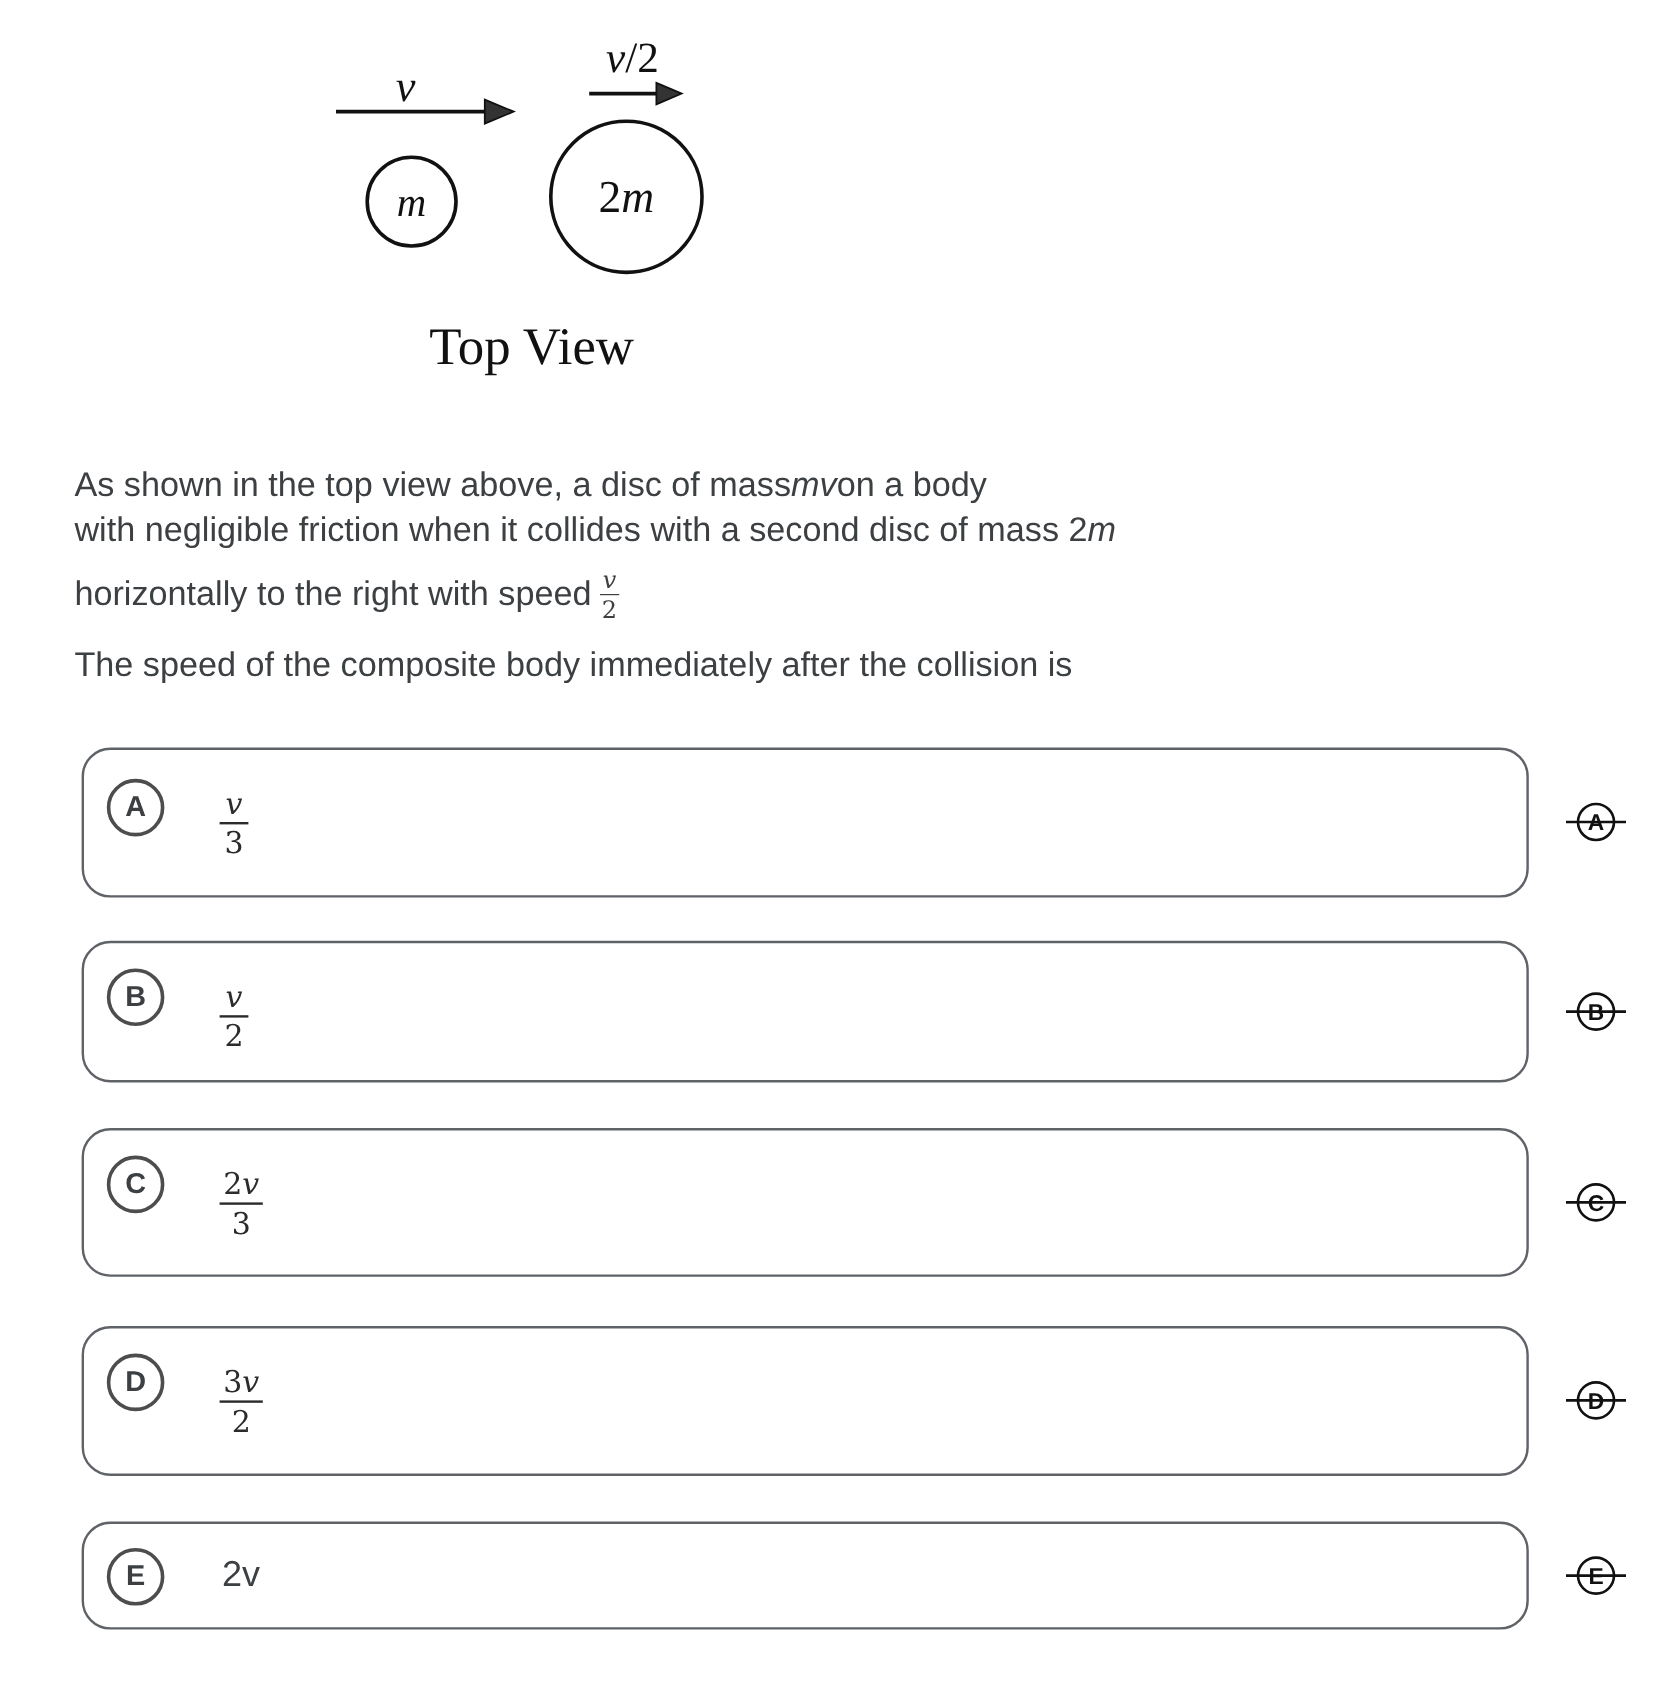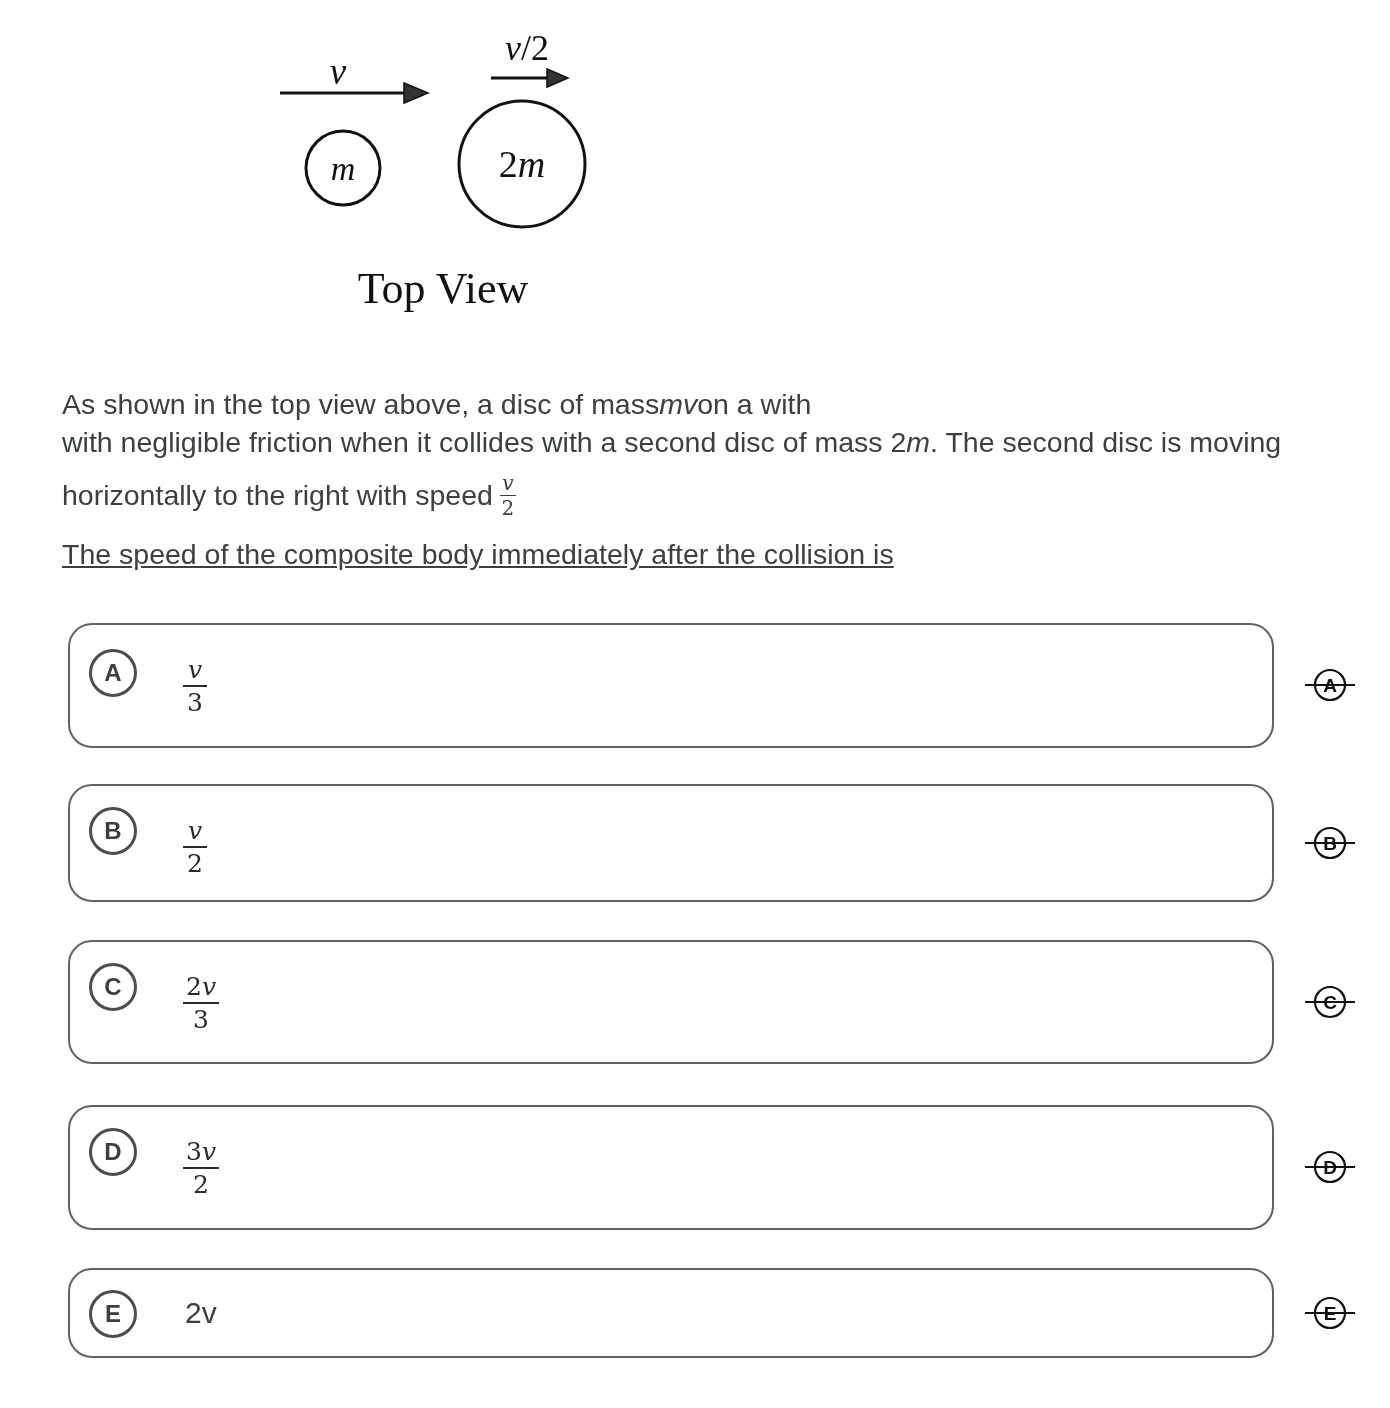--- a/index.html
+++ b/index.html
@@ -32,21 +32,21 @@
     line-height: 36px;
     white-space: nowrap;
     display: flex;
     align-items: center;
     margin-top: 12px;
   }
   .qline .it { font-style: italic; }
   #qline1 { top: 374px; }
   #qline2 { top: 412px; text-align: center; }
   #qline3 { top: 452px; height: 62px; }
-  #qline4 { top: 524px; text-decoration: underline; }
+  #qline4 { top: 524px; }
 
   .inline-frac {
     display: inline-flex;
     flex-direction: column;
     align-items: center;
     margin: 0 7px;
     font-family: "DejaVu Serif", serif;
     font-size: 20px;
     line-height: 22px;
     color: #3c4043;
@@ -159,26 +159,25 @@
 
       <text x="193" y="293" text-anchor="middle" font-family="Liberation Serif, serif" font-size="44" fill="#111">Top View</text>
     </svg>
   </div>
 
   <div>
     <div class="qline" id="qline1">
         <span>As shown in the top view above, a disc of mass </span>
         <span class="it">m</span>
         <span class="it">v</span>
-        <span> on a with</span>
+        <span> on a body</span>
       </div>
     <div class="qline" id="qline2">
         <span>with negligible friction when it collides with a second disc of mass 2</span>
         <span class="it">m</span>
-        <span>. The second disc is moving</span>
       </div>
     <div class="qline" id="qline3">
         <span>horizontally to the right with speed </span>
         <span class="inline-frac">
           <span class="num">v</span>
           <span class="bar"></span>
           <span class="den">2</span>
         </span>
       </div>
     <div class="qline" id="qline4">

